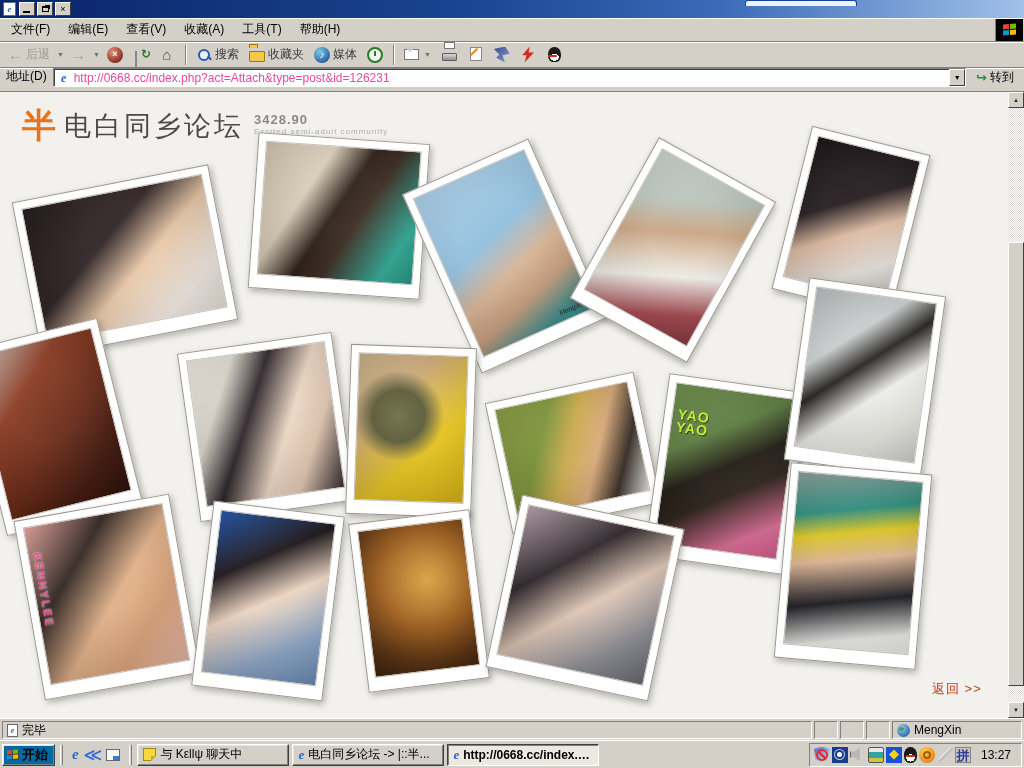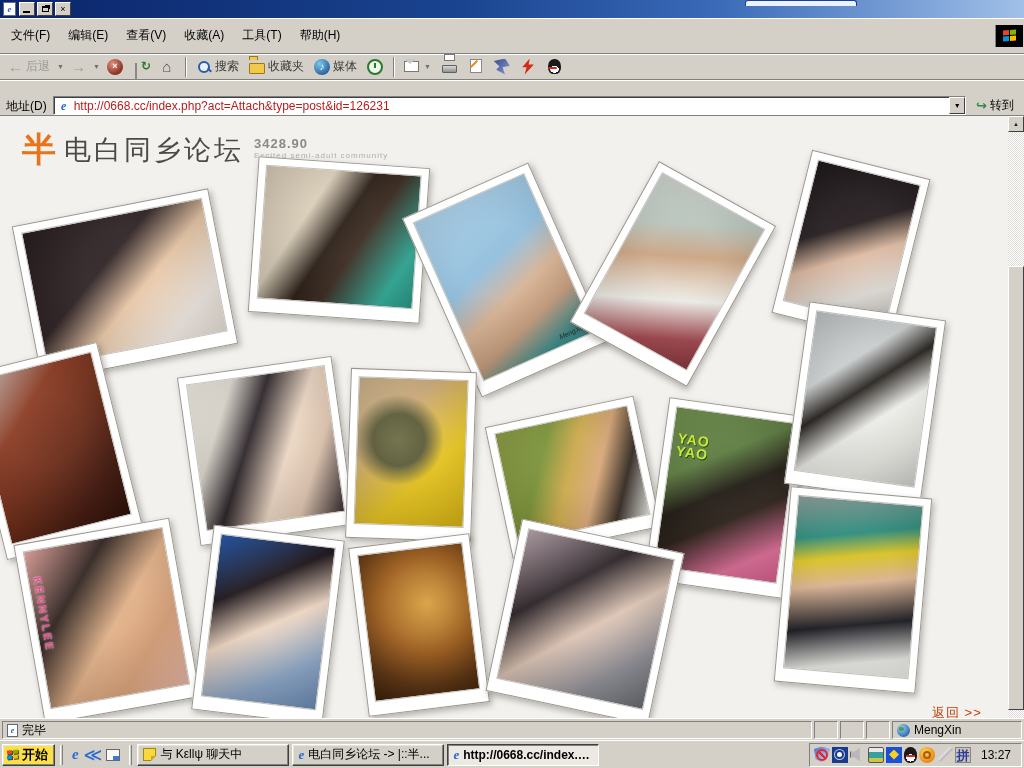--- a/index.html
+++ b/index.html
@@ -17,21 +17,21 @@
   .title-text { color:#fff; font-weight:bold; font-size:11px; letter-spacing:0; white-space:nowrap; overflow:hidden; flex:1; }
   .peek-window { position:absolute; left:745px; top:0; width:112px; height:6px; background:#ecf2fa;
     border:1px solid #16409a; border-bottom:none; border-radius:3px 3px 0 0; }
   .win-btns { display:flex; gap:2px; }
   .wbtn { width:16px; height:14px; background:#d4d0c8; border:1px solid; border-color:#fff #404040 #404040 #fff;
     position:relative; font-size:9px; text-align:center; line-height:12px; color:#000; }
   .wbtn .min-glyph { position:absolute; left:3px; bottom:2px; width:7px; height:2px; background:#000; }
   .wbtn .res-glyph { position:absolute; left:4px; top:3px; width:7px; height:6px; border:1px solid #000; border-top-width:2px; background:#d4d0c8; box-shadow:2px -2px 0 -1px #000; }
 
   
-  .menubar { height:36px; display:flex; align-items:center; border-bottom:1px solid #808080; box-shadow:inset 0 1px 0 #fff; padding-left:2px; }
+  .menubar { height:24px; display:flex; align-items:center; border-bottom:1px solid #808080; box-shadow:inset 0 1px 0 #fff; padding-left:2px; }
   .menu-item { padding:3px 9px; color:#000; }
   .menubar .spacer { flex:1; }
   .throbber { width:28px; height:22px; background:#000; display:flex; align-items:center; justify-content:center; margin-right:1px; border-left:1px solid #808080; }
   .winflag { display:grid; grid-template-columns:6px 6px; grid-template-rows:5px 5px; gap:1px; transform:skewY(-4deg); }
   .winflag i { display:block; }
   .winflag i:nth-child(1){background:#e8452c;} .winflag i:nth-child(2){background:#7db700;}
   .winflag i:nth-child(3){background:#0095dd;} .winflag i:nth-child(4){background:#ffb900;}
 
   
   .toolbar { height:26px; display:flex; align-items:center; border-bottom:1px solid #808080; box-shadow:inset 0 1px 0 #fff; padding:0 4px; gap:2px; }
@@ -57,25 +57,25 @@
   .ico-print { width:15px; height:8px; margin-top:6px; background:linear-gradient(#d8d8d8,#909090); border:1px solid #606060; border-radius:1px; }
   .ico-print::before { content:""; position:absolute; left:2px; top:-5px; width:9px; height:5px; background:#fff; border:1px solid #777; }
   .ico-edit { width:12px; height:14px; background:#fff; border:1px solid #888; margin:0 2px; }
   .ico-edit::after { content:""; position:absolute; left:1px; top:4px; width:10px; height:2px; background:#e88a1a; transform:rotate(-45deg); border-radius:1px; }
   .ico-flashget { background:linear-gradient(135deg,#3a4a8a,#8aa0d8); clip-path:polygon(0 15%,70% 0,100% 45%,55% 55%,70% 100%,15% 70%,35% 50%); }
   .ico-flashred { background:#d42a1a; clip-path:polygon(62% 0,15% 55%,42% 55%,30% 100%,88% 38%,55% 38%); }
   .ico-qq { width:13px; height:15px; margin:0 2px; background:radial-gradient(ellipse 55% 38% at 50% 68%,#fff 0 60%,transparent 61%),#1a1a1a; border-radius:48% 48% 42% 42%; }
   .ico-qq::after { content:""; position:absolute; left:2px; top:8px; width:9px; height:2px; background:#d42a1a; border-radius:2px; }
 
   
-  .addrbar { height:36px; display:flex; align-items:flex-end; border-bottom:1px solid #808080; box-shadow:inset 0 1px 0 #fff; padding:0 3px; }
+  .addrbar { height:24px; display:flex; align-items:flex-start; border-bottom:1px solid #808080; box-shadow:inset 0 1px 0 #fff; padding:0 3px; }
   .addr-label { padding:0 6px 0 3px; color:#000; }
   .addr-field { flex:1; height:19px; background:#fff; border:1px solid; border-color:#808080 #fff #fff #808080; box-shadow:inset 1px 1px 0 #404040; display:flex; align-items:center; }
   .addr-ie { width:14px; height:14px; margin:0 3px; color:#2a6ad4; font:italic bold 12px "Liberation Serif",serif; text-align:center; line-height:14px; }
-  .addr-text { flex:1; color:#b91c1c; white-space:nowrap; overflow:hidden; }
+  .addr-text { flex:1; color:#ec4899; white-space:nowrap; overflow:hidden; }
   .addr-drop { width:16px; height:17px; background:#d4d0c8; border:1px solid; border-color:#fff #404040 #404040 #fff; font-size:7px; text-align:center; line-height:15px; }
   .go-btn { display:flex; align-items:center; gap:3px; padding:1px 7px 1px 4px; margin-left:6px; color:#000; }
   .go-arrow { color:#2a8a4a; font-size:13px; font-weight:bold; }
 
   
   .contentrow { flex:1; display:flex; background:#f2f1ee; overflow:hidden; }
   .page { position:relative; width:1008px; height:626px; background:#f2f1ee; overflow:hidden; }
 
   .logo { position:absolute; left:22px; top:16px; display:flex; align-items:flex-start; gap:8px; }
   .logo-mark { color:#e8731a; font-size:34px; font-weight:bold; line-height:34px; }
@@ -106,21 +106,21 @@
   .pane { border:1px solid; border-color:#808080 #fff #fff #808080; display:flex; align-items:center; padding:0 4px; gap:4px; color:#000; }
   .pane-status { flex:1; }
   .pane-small { width:24px; }
   .pane-zone { width:130px; }
   .mini-page { width:11px; height:13px; background:#fff; border:1px solid #667; color:#2a6ad4; font:italic bold 8px "Liberation Serif",serif; text-align:center; line-height:11px; flex:none; }
   .globe { width:13px; height:13px; border-radius:50%; background:radial-gradient(circle at 35% 32%,#9ad0f0,#2a6ab0 75%); flex:none; position:relative; }
   .globe::after { content:""; position:absolute; left:2px; top:3px; width:5px; height:4px; background:#4aa04a; border-radius:40% 60% 50% 50%; }
 
   
   .taskbar { height:28px; background:#d4d0c8; border-top:1px solid #fff; display:flex; align-items:center; padding:2px 2px; gap:3px; }
-  .start-btn { height:22px; display:flex; align-items:center; gap:4px; padding:0 6px 0 4px; background:#fde047;
+  .start-btn { height:22px; display:flex; align-items:center; gap:4px; padding:0 6px 0 4px; background:#0369a1;
     border:1px solid; border-color:#fff #404040 #404040 #fff; box-shadow:inset -1px -1px 0 #808080, inset 1px 1px 0 #e8e4dc; font-weight:bold; font-size:13px; }
   .start-flag { display:grid; grid-template-columns:5px 5px; grid-template-rows:4px 4px; gap:1px; transform:skewY(-6deg); filter:drop-shadow(1px 1px 0 #404040); }
   .start-flag i:nth-child(1){background:#e8452c;} .start-flag i:nth-child(2){background:#7db700;}
   .start-flag i:nth-child(3){background:#0095dd;} .start-flag i:nth-child(4){background:#ffb900;}
   .grip { width:3px; height:20px; border-left:1px solid #fff; border-right:1px solid #808080; margin:0 2px; }
   .ql { display:flex; align-items:center; gap:6px; padding:0 4px; }
   .ql-ie { color:#2a6ad4; font:italic bold 15px "Liberation Serif",serif; }
   .ql-arrow { color:#2a6ad4; font-weight:bold; font-size:15px; transform:scaleX(1.2); }
   .ql-desk { width:14px; height:12px; background:#f8f8f4; border:1px solid #667; position:relative; }
   .ql-desk::after { content:""; position:absolute; right:0; bottom:0; width:6px; height:4px; background:#3a7ad4; }

